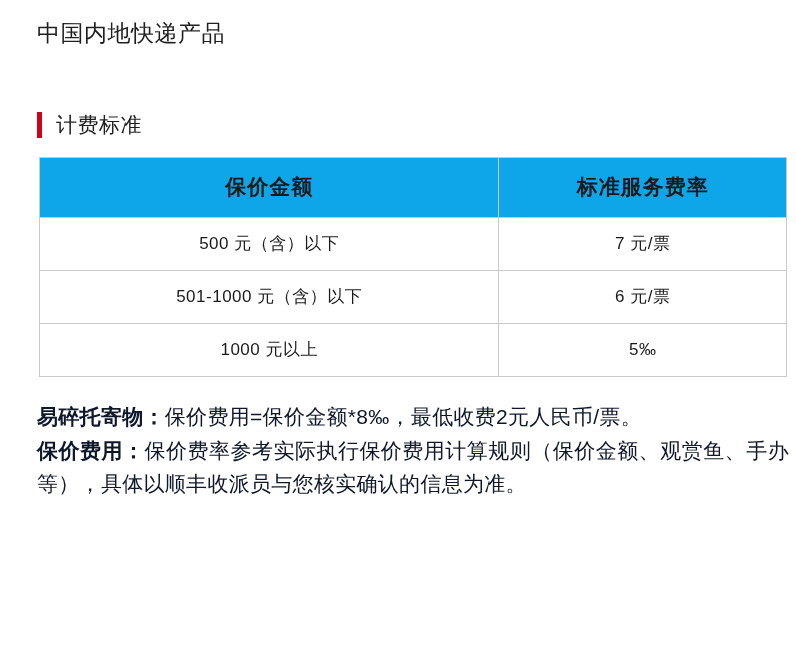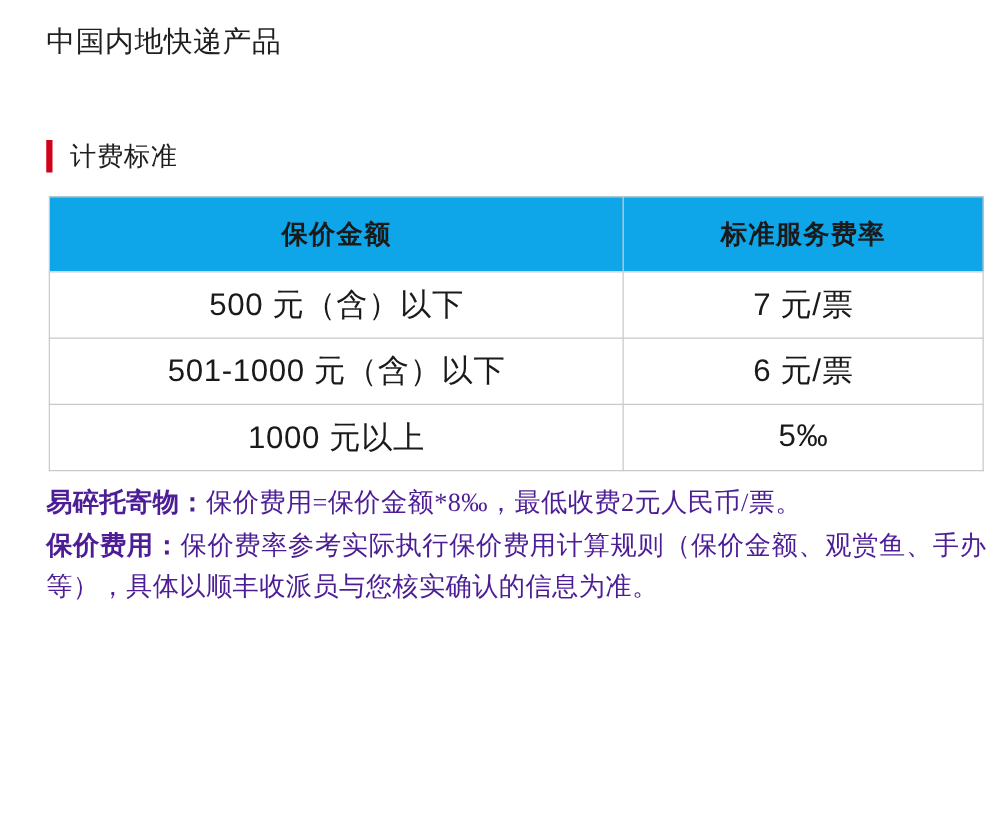--- a/index.html
+++ b/index.html
@@ -62,35 +62,34 @@
   }
   table.fee-table thead th {
     background: #0ea5e9;
     font-size: 21px;
     font-weight: bold;
     height: 57px;
     letter-spacing: 1px;
   }
   table.fee-table tbody td {
     background: #ffffff;
-    font-size: 25px;
+    font-size: 17px;
     height: 50px;
     letter-spacing: 0.5px;
   }
   table.fee-table col.c1 { width: 61.5%; }
   table.fee-table col.c2 { width: 38.5%; }
 
   .notes {
-    margin-top: 9px;
+    margin-top: 24px;
     font-size: 21px;
     line-height: 1.55;
-    color: #4c1d95;
+    color: #0f172a;
     letter-spacing: 0.3px;
     width: 752px;
-    font-family: Liberation Serif, serif;
   }
   .note-p {
     margin: 0 0 2px 0;
     text-align: justify;
   }
   .note-label {
     font-weight: bold;
   }
 </style>
 </head>

